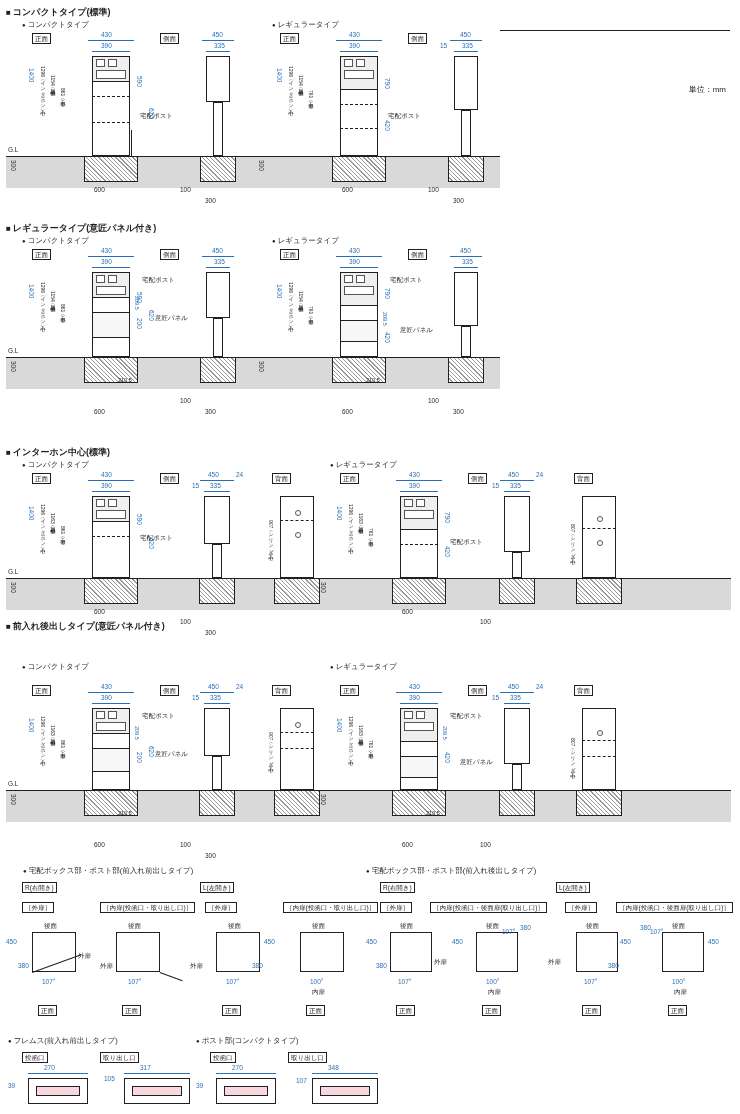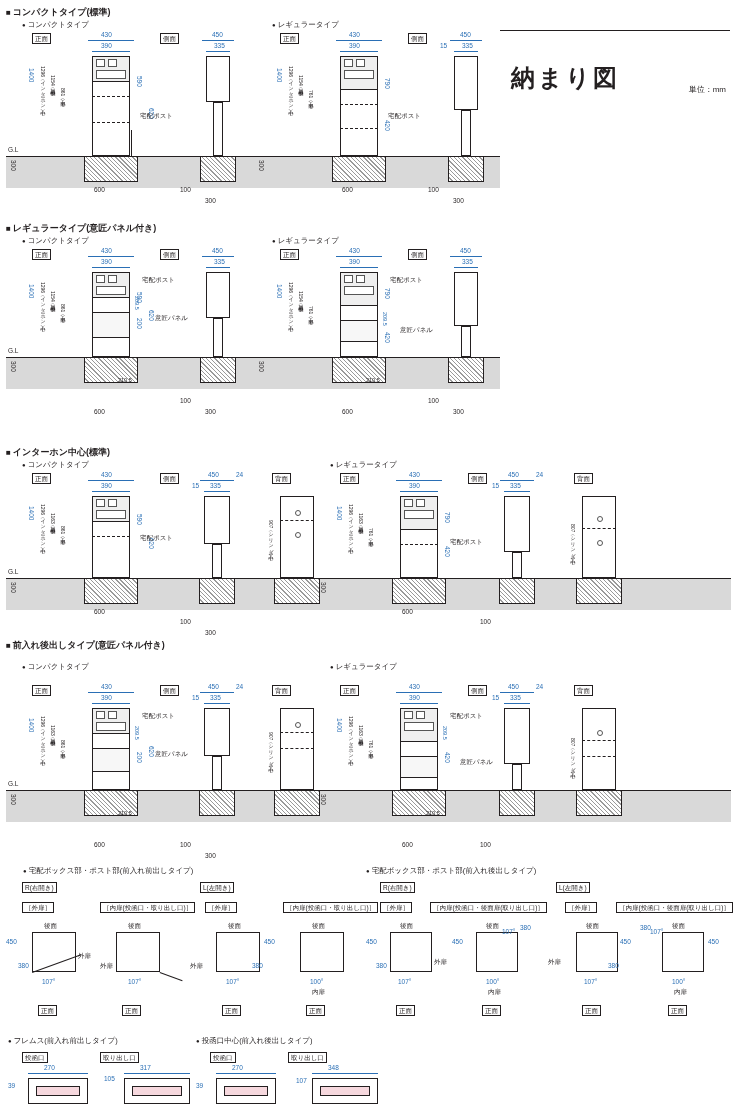--- a/index.html
+++ b/index.html
@@ -65,21 +65,20 @@
   .dot{position:absolute;border-radius:50%;border:1px solid #555;background:#fff;}
 
   .pinkcell{position:absolute;background:#f6d8de;border:1px solid #231f20;box-sizing:border-box;}
 </style>
 </head>
 <body>
 
 <div class="page">
 
   <div class="hdr-rule ln"></div>
-  <div class="hdr-sub">納まり図</div>
   <div class="hdr-unit">単位：mm</div>
 
   <div class="sec-title" style="left:6px;top:6px;">コンパクトタイプ(標準)</div>
   <div class="sub-title" style="left:22px;top:20px;">コンパクトタイプ</div>
   <div class="sub-title" style="left:272px;top:20px;">レギュラータイプ</div>
 
   <div class="ground" style="left:6px;top:156px;width:494px;height:32px;"></div>
   <div class="glline" style="left:6px;top:156px;width:494px;"></div>
   <div class="gl-lab" style="left:8px;top:146px;">G.L</div>
 
@@ -323,21 +322,21 @@
   <div class="dimk" style="left:480px;top:618px;">100</div>
 
   <div class="view-label" style="left:574px;top:473px;">背面</div>
   <div class="box" style="left:582px;top:496px;width:34px;height:82px;"></div>
   <div class="dashk" style="left:582px;top:528px;width:34px;"></div>
   <div class="dot" style="left:597px;top:516px;width:4px;height:4px;"></div>
   <div class="dot" style="left:597px;top:540px;width:4px;height:4px;"></div>
   <div class="dimk vert xtiny" style="left:570px;top:524px;height:52px;">807（シリンダー中心）</div>
   <div class="hatch" style="left:576px;top:578px;width:46px;height:26px;"></div>
 
-  <div class="sec-title" style="left:6px;top:639px;">前入れ後出しタイプ(意匠パネル付き)</div>
+  <div class="sec-title" style="left:6px;top:620px;">前入れ後出しタイプ(意匠パネル付き)</div>
   <div class="sub-title" style="left:22px;top:662px;">コンパクトタイプ</div>
   <div class="sub-title" style="left:330px;top:662px;">レギュラータイプ</div>
 
   <div class="ground" style="left:6px;top:790px;width:725px;height:32px;"></div>
   <div class="glline" style="left:6px;top:790px;width:725px;"></div>
   <div class="gl-lab" style="left:8px;top:780px;">G.L</div>
 
   <div class="view-label" style="left:32px;top:685px;">正面</div>
   <div class="dim" style="left:101px;top:683px;">430</div>
   <div class="dim" style="left:101px;top:694px;">390</div>
@@ -517,21 +516,21 @@
   <div class="dim" style="left:8px;top:1082px;">39</div>
   <div class="dim" style="left:140px;top:1064px;">317</div>
   <div class="dim" style="left:104px;top:1075px;">105</div>
   <div class="lnb" style="left:28px;top:1073px;width:60px;height:1px;"></div>
   <div class="lnb" style="left:124px;top:1073px;width:66px;height:1px;"></div>
   <div class="box" style="left:28px;top:1078px;width:60px;height:26px;"></div>
   <div class="pinkcell" style="left:36px;top:1086px;width:44px;height:10px;"></div>
   <div class="box" style="left:124px;top:1078px;width:66px;height:26px;"></div>
   <div class="pinkcell" style="left:132px;top:1086px;width:50px;height:10px;"></div>
 
-  <div class="sub-title" style="left:196px;top:1036px;">投函口中心(前入れ後出しタイプ)</div>
+  <div class="sub-title" style="left:196px;top:1036px;">ポスト部(コンパクトタイプ)</div>
   <div class="view-label" style="left:210px;top:1052px;">投函口</div>
   <div class="view-label" style="left:288px;top:1052px;">取り出し口</div>
   <div class="dim" style="left:232px;top:1064px;">270</div>
   <div class="dim" style="left:196px;top:1082px;">39</div>
   <div class="dim" style="left:328px;top:1064px;">348</div>
   <div class="dim" style="left:296px;top:1077px;">107</div>
   <div class="lnb" style="left:216px;top:1073px;width:60px;height:1px;"></div>
   <div class="lnb" style="left:312px;top:1073px;width:66px;height:1px;"></div>
   <div class="box" style="left:216px;top:1078px;width:60px;height:26px;"></div>
   <div class="pinkcell" style="left:224px;top:1086px;width:44px;height:10px;"></div>

